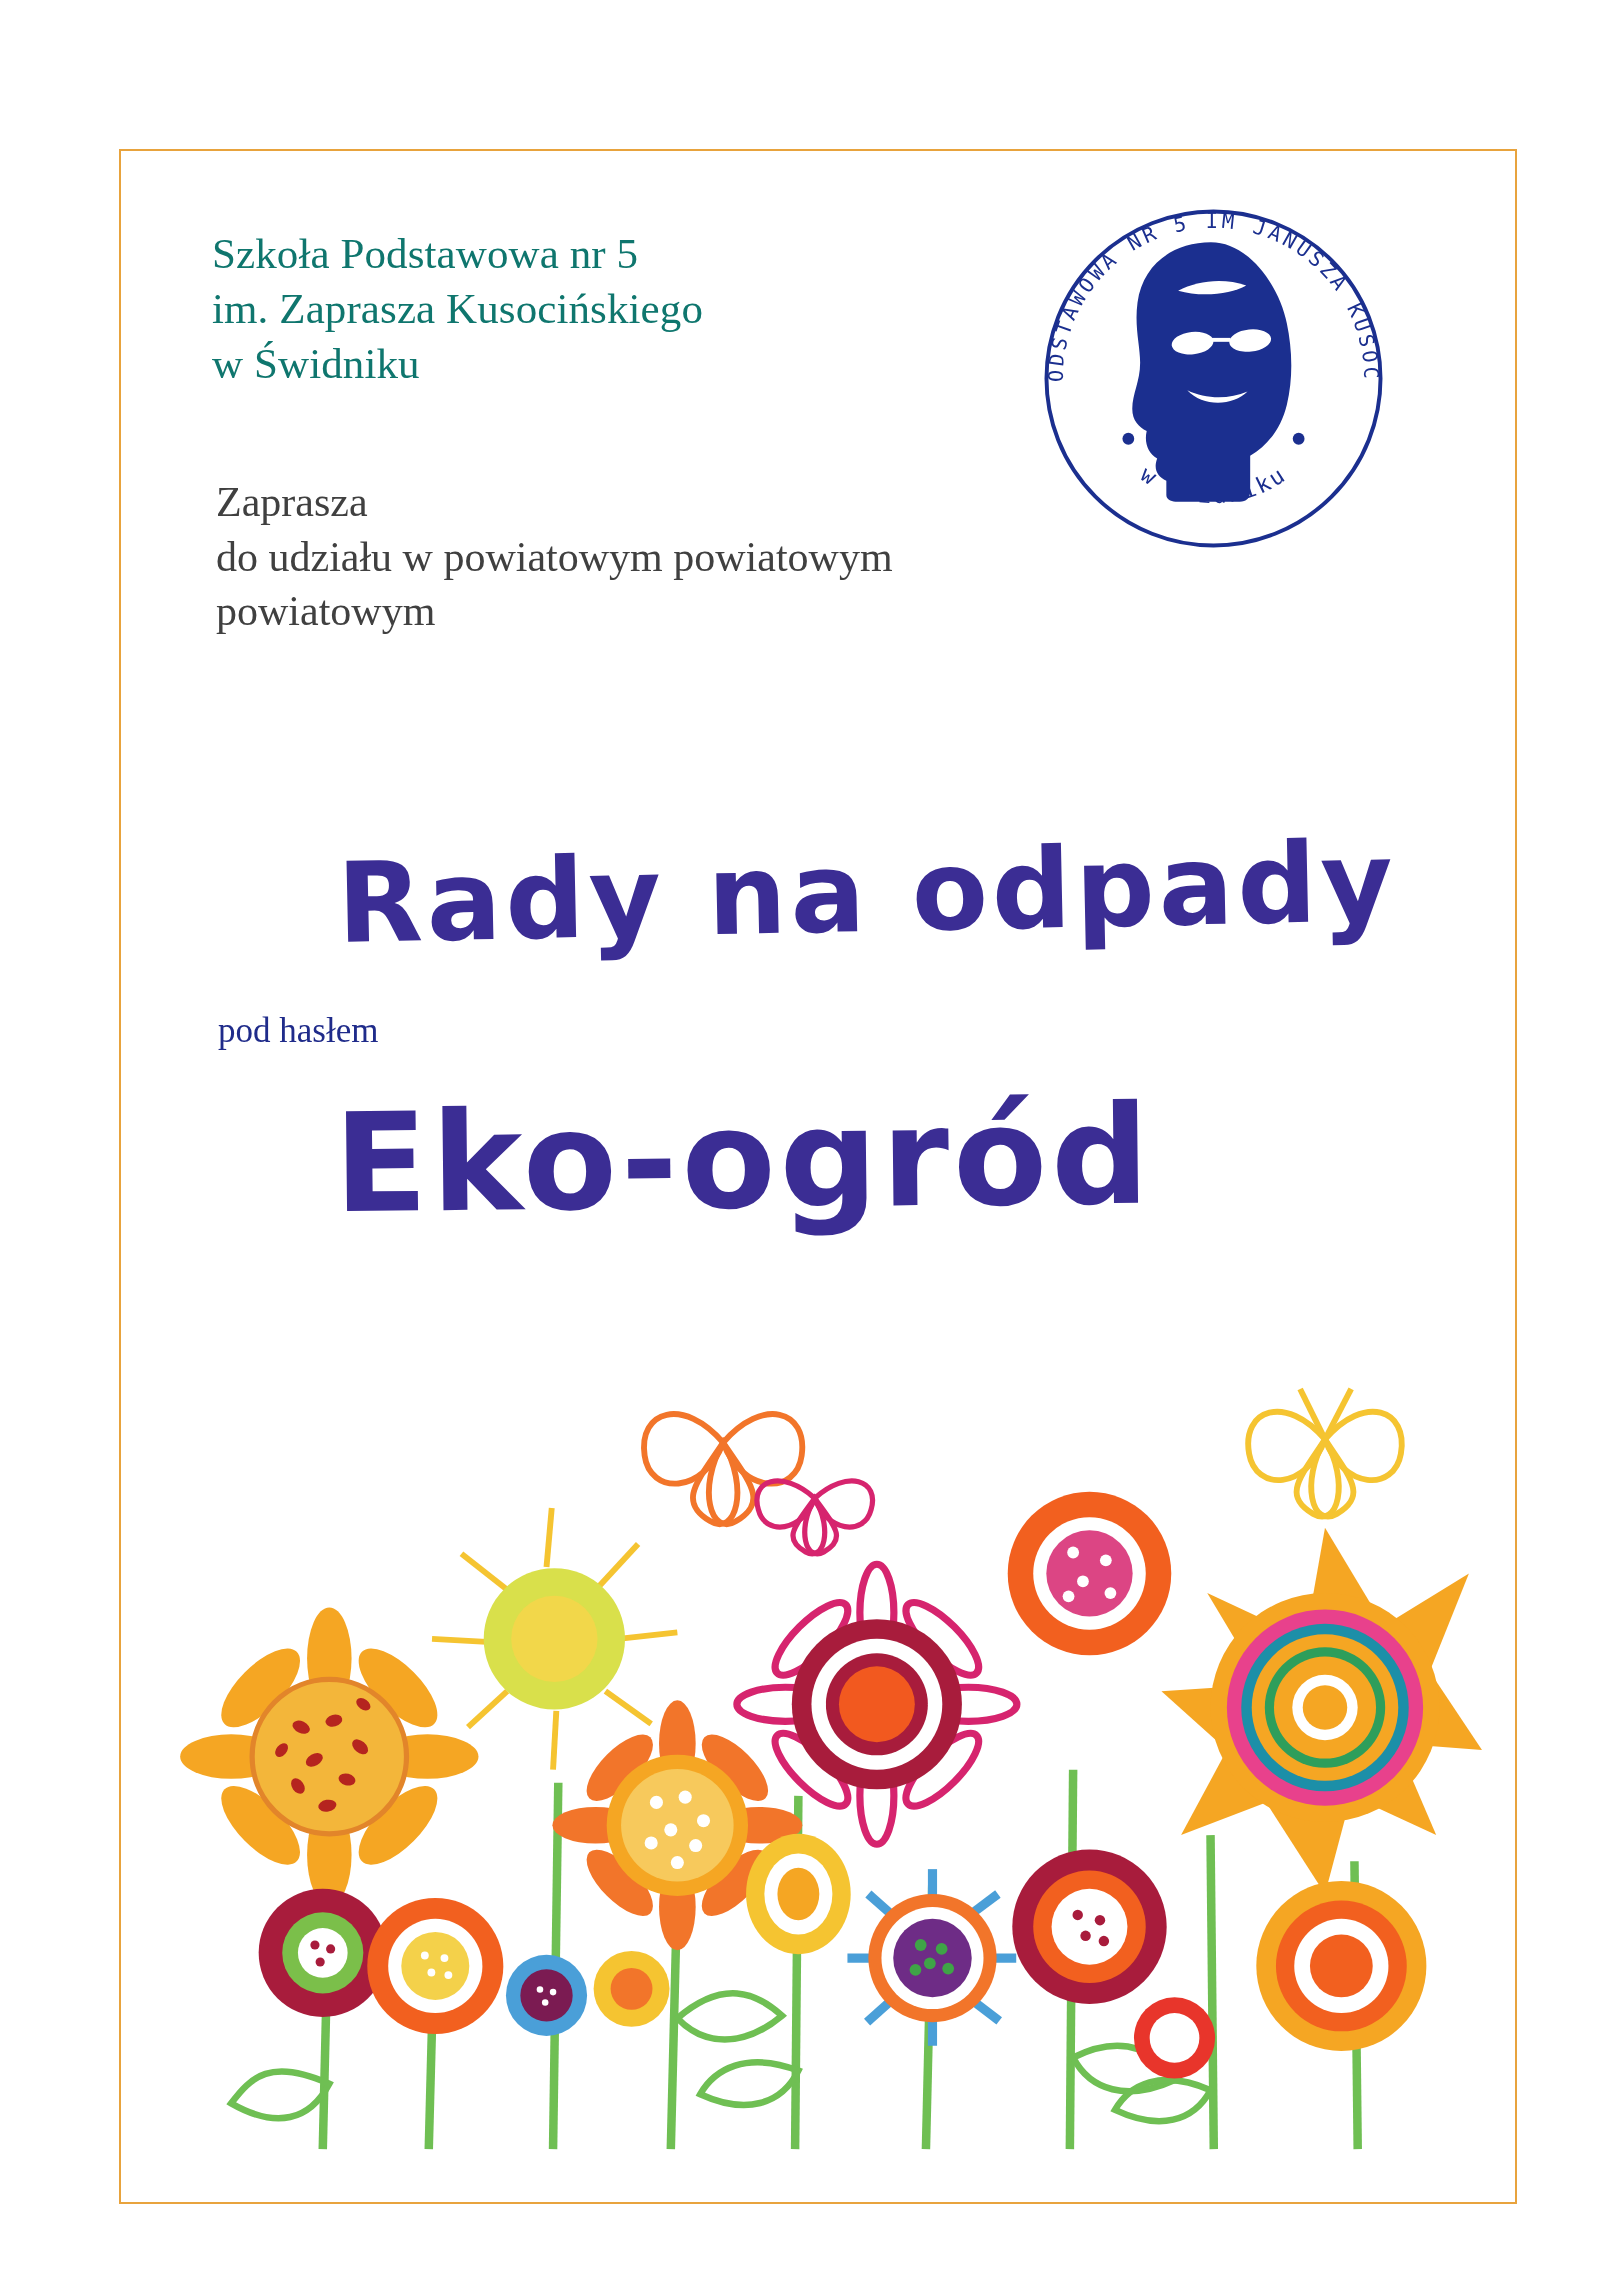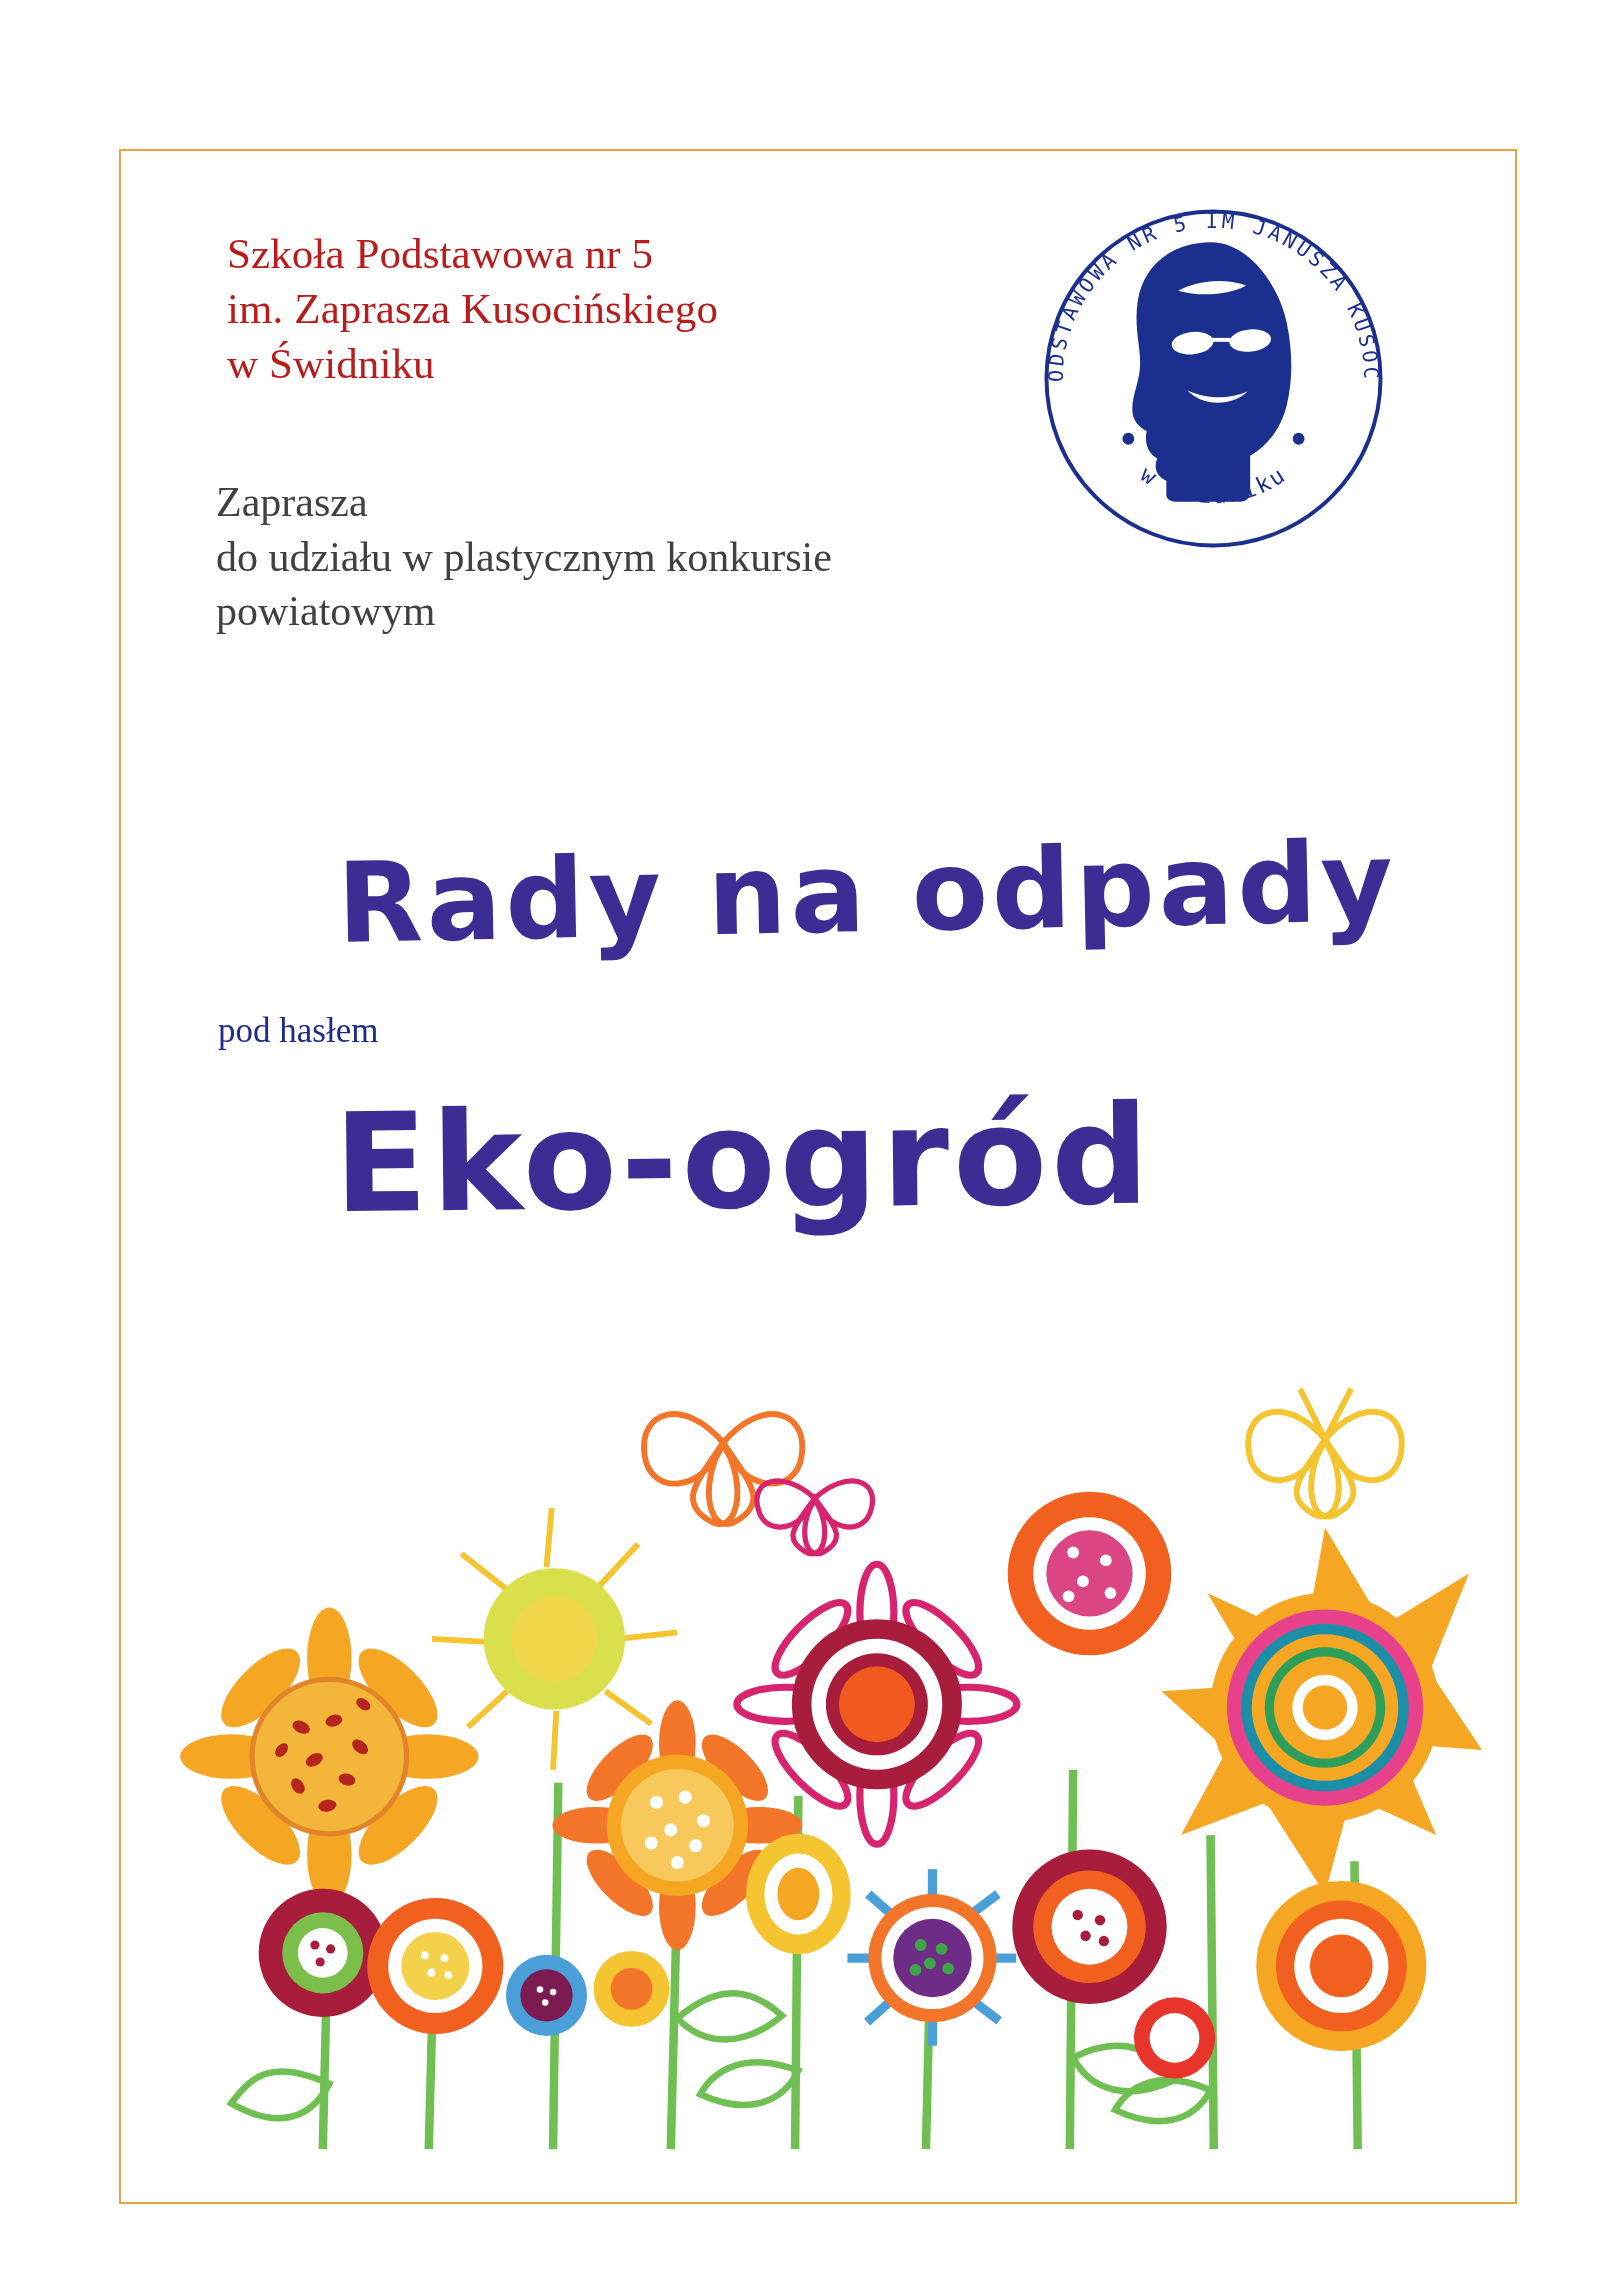--- a/index.html
+++ b/index.html
@@ -23,24 +23,24 @@
     width: 1398px;
     height: 2055px;
     border: 2.6px solid #E8A33D;
     background: #ffffff;
     box-sizing: border-box;
   }
 
   
   .school-block {
     position: absolute;
-    left: 106px;
+    left: 91px;
     top: 75px;
     width: 916px;
-    color: #b91c1c;
+    color: #0f766e;
     font-size: 43px;
     line-height: 1.28;
     letter-spacing: 0.1px;
   }
   .school-block .line { white-space: pre; }
 
   .invite-block {
     position: absolute;
     left: 95px;
     top: 324px;
@@ -105,21 +105,21 @@
 <div class="poster">
 
   <div class="school-block">
     <div class="line">Szkoła Podstawowa nr 5</div>
     <div class="line">im. Zaprasza Kusocińskiego</div>
     <div class="line">w Świdniku</div>
   </div>
 
   <div class="invite-block">
     <div class="line">Zaprasza</div>
-    <div class="line"> do udziału w plastycznym konkursie</div>
+    <div class="line"> do udziału w powiatowym powiatowym</div>
     <div class="line">powiatowym</div>
   </div>
 
   <div class="logo">
     <svg viewBox="0 0 600 600" xmlns="http://www.w3.org/2000/svg">
       <defs>
         <path id="arcTop" d="M 70,300 A 230,230 0 0 1 530,300" fill="none"></path>
         <path id="arcBottom" d="M 110,300 A 190,190 0 0 0 490,300" fill="none"></path>
       </defs>
       <circle cx="300" cy="300" r="255" fill="none" stroke="#1B2F8F" stroke-width="6"></circle>

